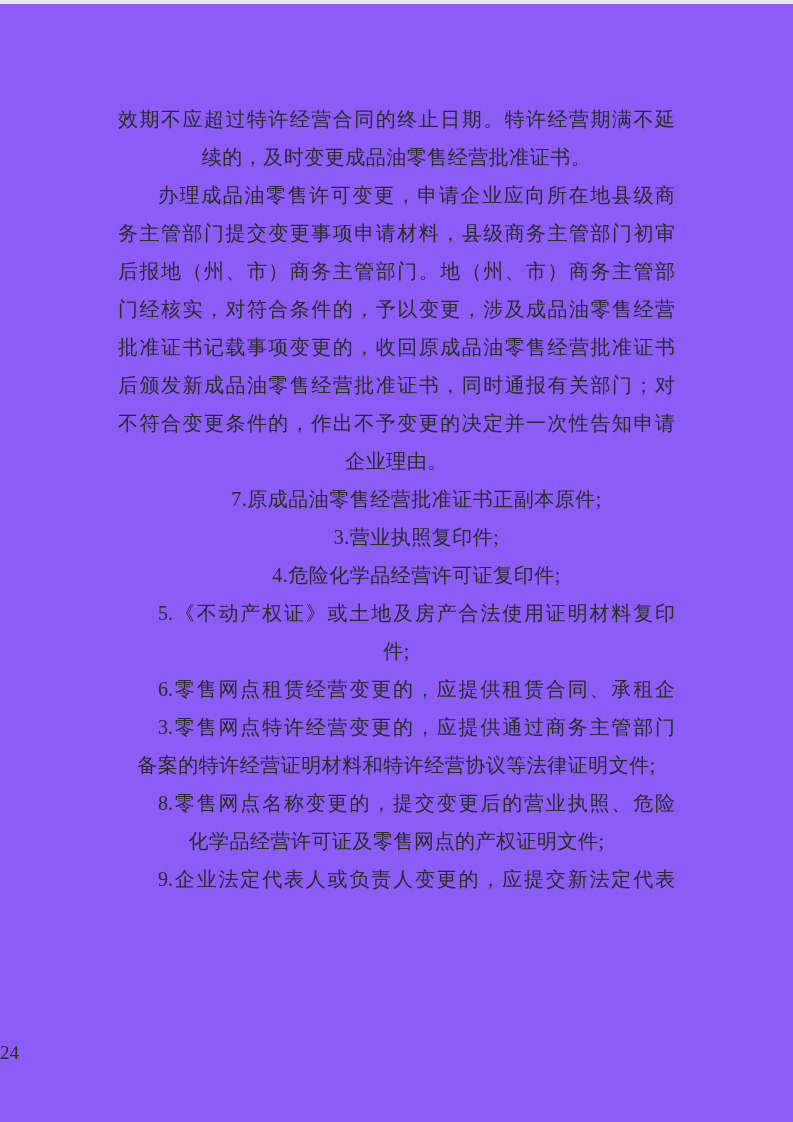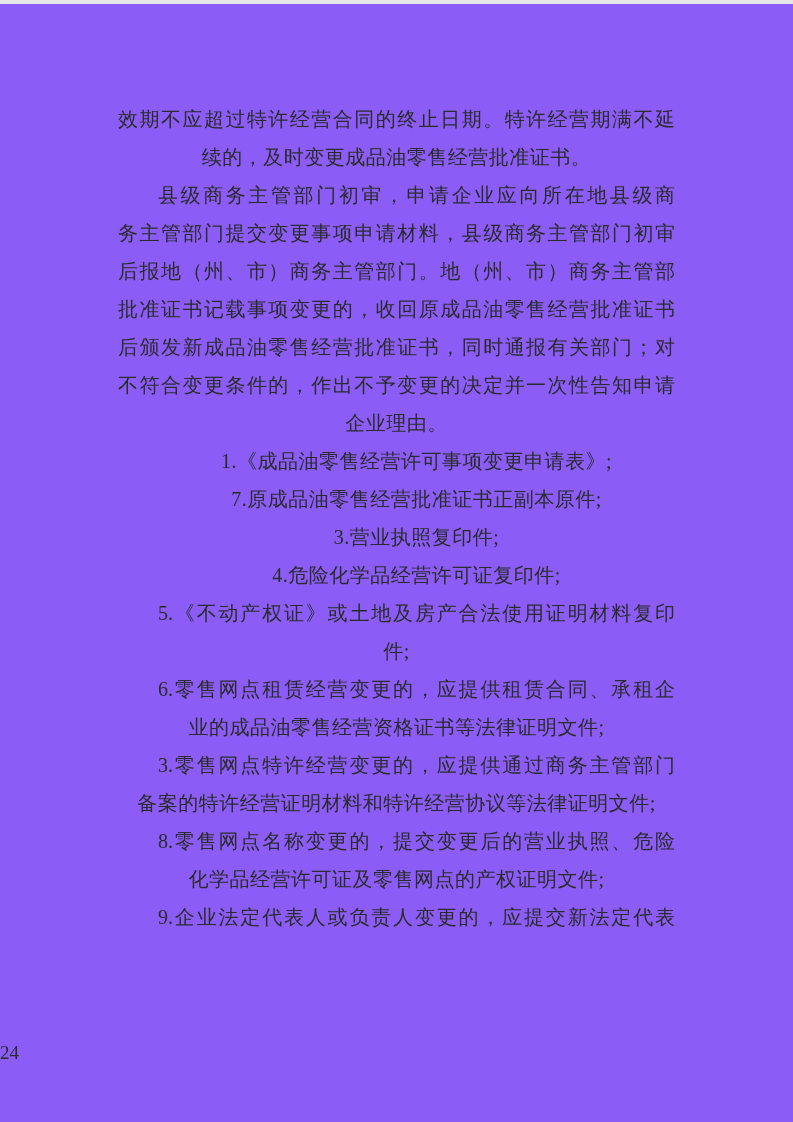--- a/index.html
+++ b/index.html
@@ -51,35 +51,34 @@
     color: #2b2b2b;
   }
 </style>
 </head>
 <body>
 
 <div class="page">
   <div class="text-body">
       <div class="line just">效期不应超过特许经营合同的终止日期。特许经营期满不延</div>
       <div class="line">续的，及时变更成品油零售经营批准证书。</div>
-      <div class="line indent just">县级商务主管部门初审，申请企业应向所在地县级商</div>
+      <div class="line indent just">办理成品油零售许可变更，申请企业应向所在地县级商</div>
       <div class="line just">务主管部门提交变更事项申请材料，县级商务主管部门初审</div>
       <div class="line just">后报地（州、市）商务主管部门。地（州、市）商务主管部</div>
+      <div class="line just">门经核实，对符合条件的，予以变更，涉及成品油零售经营</div>
       <div class="line just">批准证书记载事项变更的，收回原成品油零售经营批准证书</div>
       <div class="line just">后颁发新成品油零售经营批准证书，同时通报有关部门；对</div>
       <div class="line just">不符合变更条件的，作出不予变更的决定并一次性告知申请</div>
       <div class="line">企业理由。</div>
-      <div class="line indent">1.《成品油零售经营许可事项变更申请表》;</div>
       <div class="line indent">7.原成品油零售经营批准证书正副本原件;</div>
       <div class="line indent">3.营业执照复印件;</div>
       <div class="line indent">4.危险化学品经营许可证复印件;</div>
       <div class="line indent just">5.《不动产权证》或土地及房产合法使用证明材料复印</div>
       <div class="line">件;</div>
       <div class="line indent just">6.零售网点租赁经营变更的，应提供租赁合同、承租企</div>
-      <div class="line">业的成品油零售经营资格证书等法律证明文件;</div>
       <div class="line indent just">3.零售网点特许经营变更的，应提供通过商务主管部门</div>
       <div class="line">备案的特许经营证明材料和特许经营协议等法律证明文件;</div>
       <div class="line indent just">8.零售网点名称变更的，提交变更后的营业执照、危险</div>
       <div class="line">化学品经营许可证及零售网点的产权证明文件;</div>
       <div class="line indent just">9.企业法定代表人或负责人变更的，应提交新法定代表</div>
     </div>
   <div class="page-number">24</div>
 </div>
 
 </body></html>

